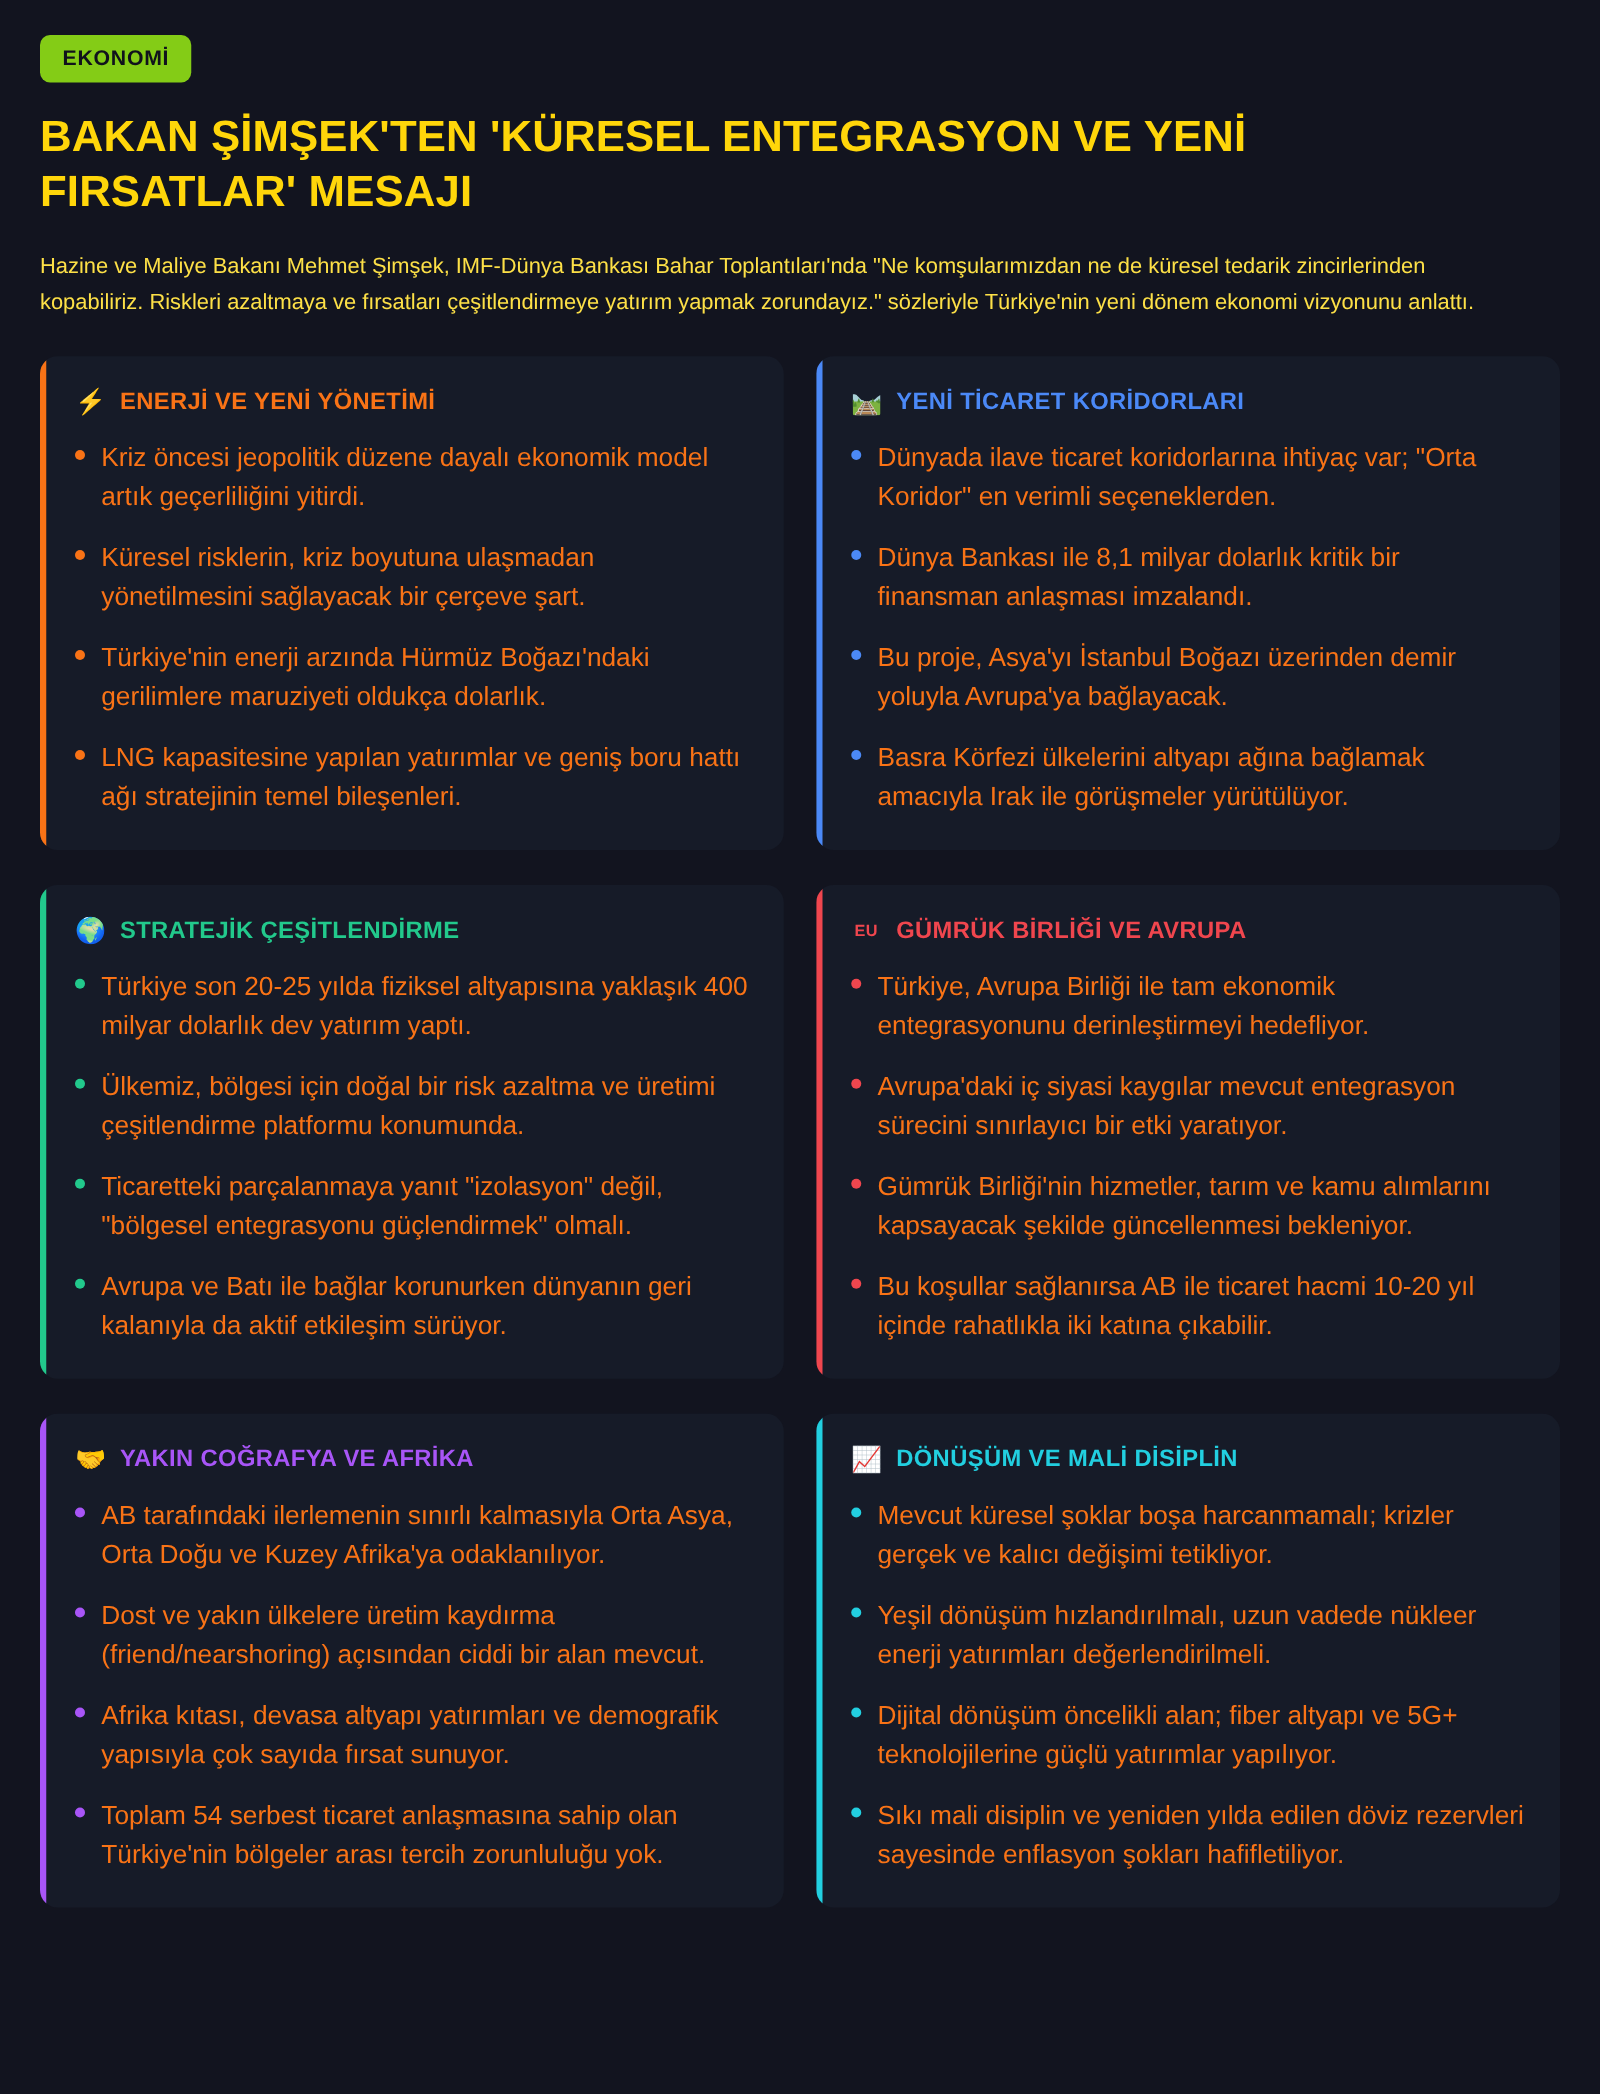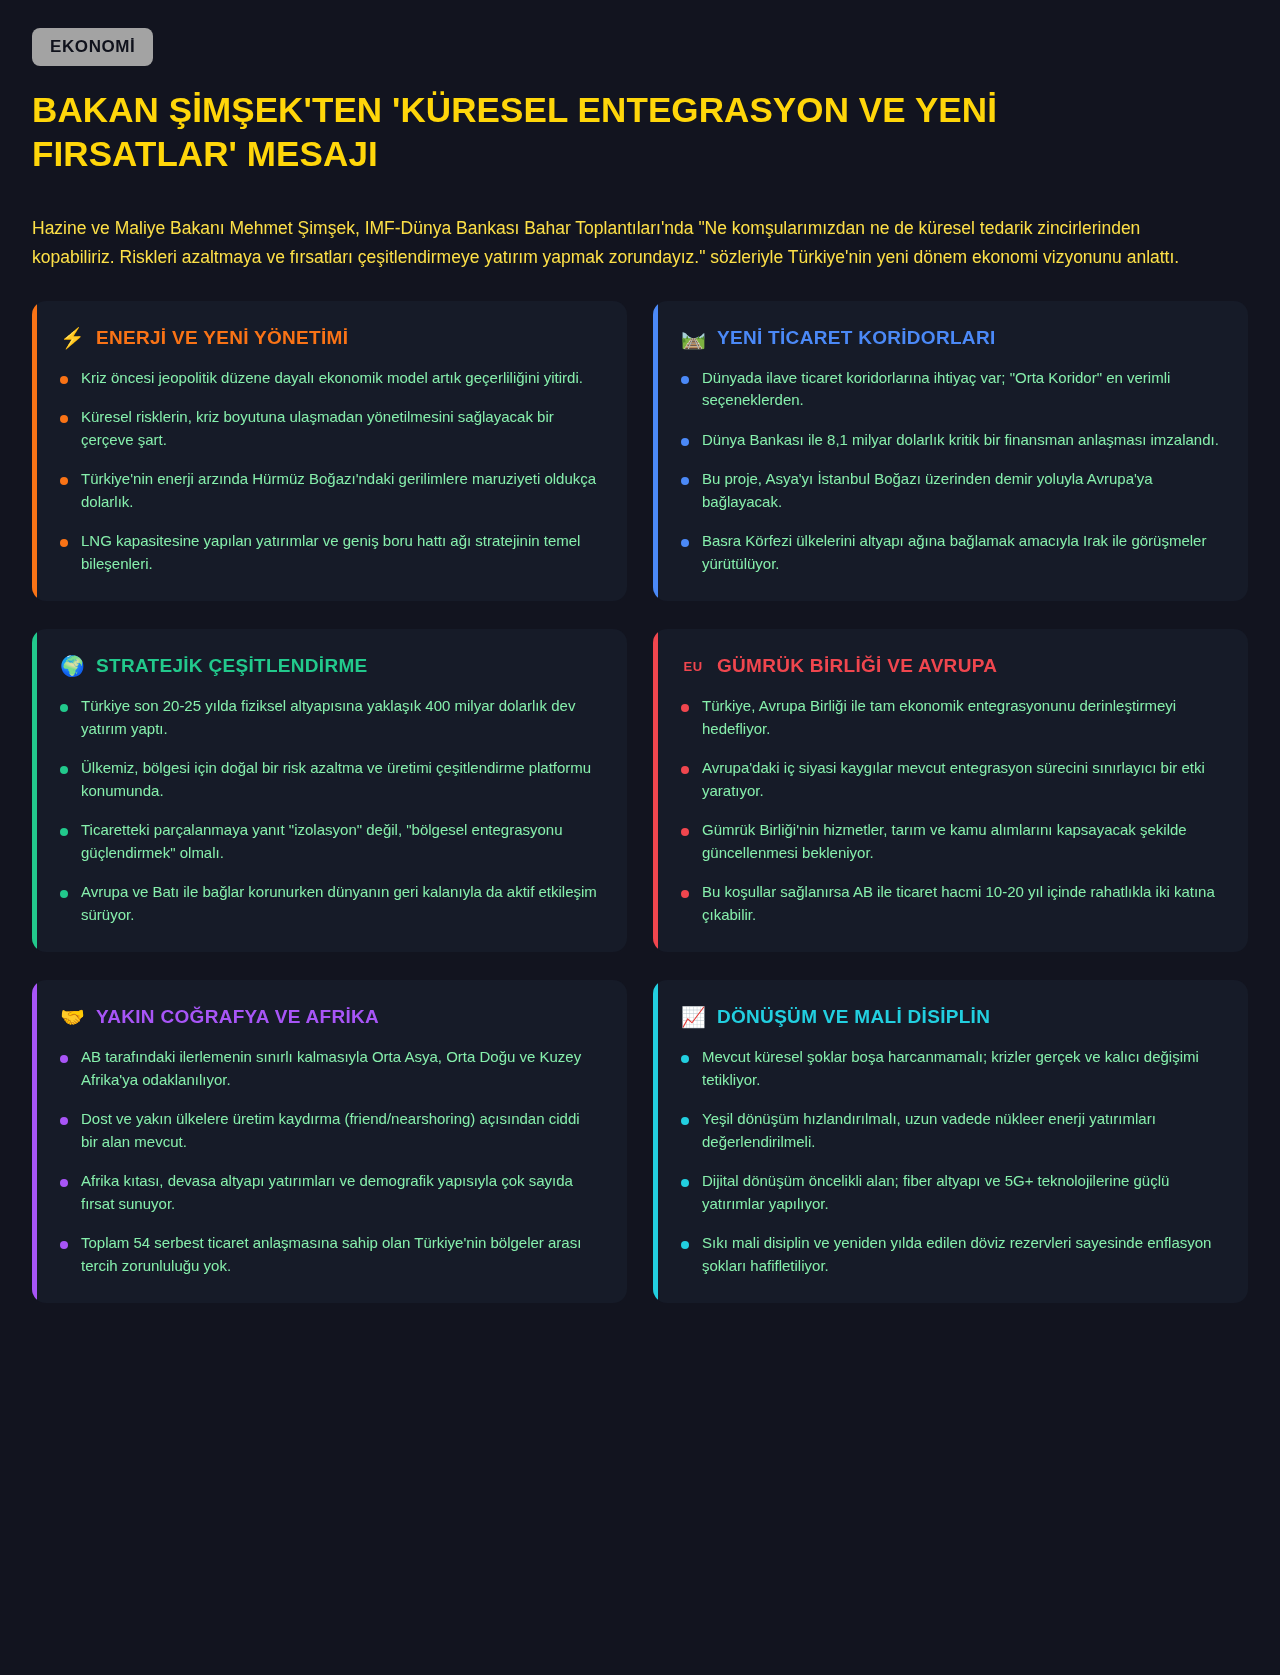--- a/index.html
+++ b/index.html
@@ -22,37 +22,37 @@
     padding:28px 32px 0 32px;
     display:flex;
     flex-direction:column;
   }
 
   
   .badge-row { margin-bottom:22px; }
 
   .badge {
     display:inline-block;
-    background:#a3a3a3;
+    background:#84cc16;
     color:#10121c;
     font-size:17px;
     font-weight:bold;
     letter-spacing:0.6px;
     padding:9px 18px;
     border-radius:8px;
   }
 
   .headline {
     color:#ffd60a;
     font-size:35px;
     font-weight:bold;
     line-height:1.26;
     letter-spacing:0.1px;
     max-width:1160px;
-    margin-bottom:38px;
+    margin-bottom:22px;
   }
 
   .lede {
     font-size:17.5px;
     line-height:1.62;
     color:#fde047;
     max-width:1180px;
     margin-bottom:30px;
   }
 
@@ -108,23 +108,23 @@
     letter-spacing:0.3px;
     color:var(--accent);
   }
 
   ul.bullets { list-style:none; }
 
   ul.bullets li {
     display:flex;
     gap:13px;
     margin-bottom:17px;
-    font-size:15px;
+    font-size:21px;
     line-height:1.5;
-    color:#86efac;
+    color:#f97316;
   }
 
   ul.bullets li:last-child { margin-bottom:0; }
 
   .dot {
     flex:none;
     width:8px; height:8px;
     border-radius:50%;
     background:var(--accent);
     margin-top:9px;

